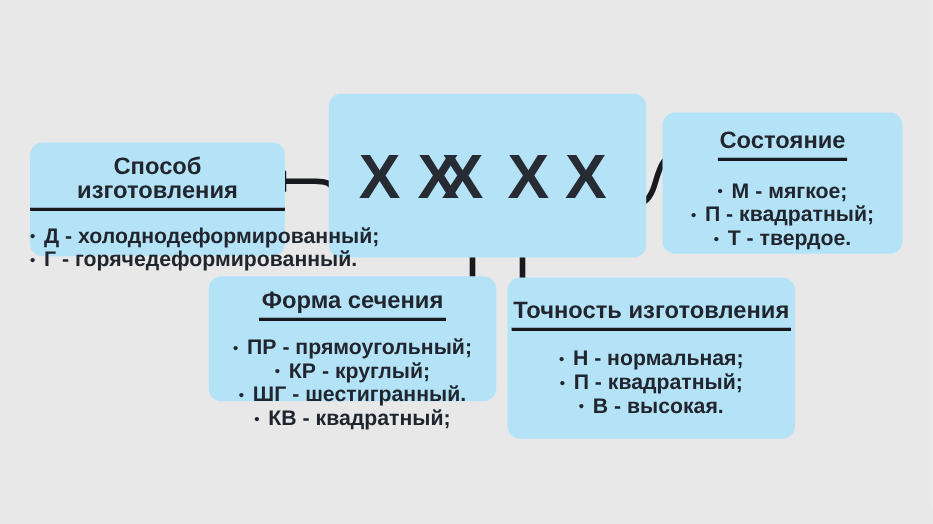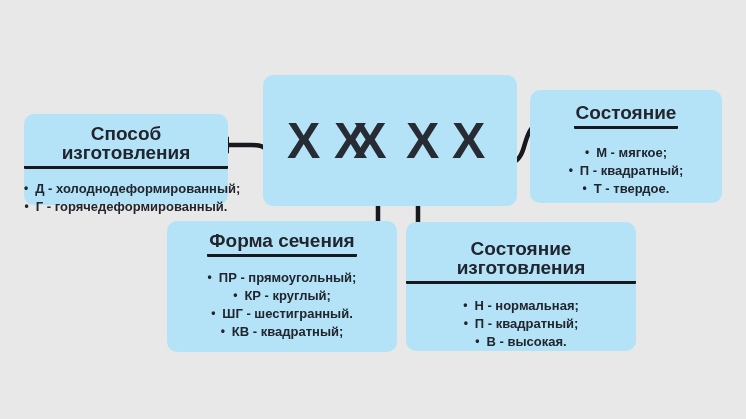--- a/index.html
+++ b/index.html
@@ -22,21 +22,21 @@
   .box{
     position:absolute;
     background:var(--box);
     border-radius:10px;
     box-sizing:border-box;
   }
   
   .box-code{left:263px;top:75px;width:254px;height:131px;}
   .box-method{left:24px;top:114px;width:204px;height:91px;}
   .box-state{left:530px;top:90px;width:192px;height:113px;}
-  .box-shape{left:167px;top:221px;width:230px;height:131px;}
+  .box-shape{left:167px;top:221px;width:230px;height:100px;}
   .box-precision{left:406px;top:222px;width:230px;height:129px;}
 
   
   .xg{
     position:absolute;
     top:116px;
     font-size:50px;
     font-weight:700;
     line-height:1;
     color:#262b34;
@@ -60,21 +60,21 @@
     padding:0 2px 4px 2px;
     border-bottom:3px solid var(--line);
     border-radius:1px;
   }
   .box-method .title{padding-top:10px;}
   .box-state  .title{padding-top:13px;}
   .box-shape  .title{padding-top:10px;}
   .box-precision .title{padding-top:17px;}
 
   .items{
-    font-size:13px;
+    font-size:17px;
     font-weight:600;
     line-height:18px;
   }
   .box-method .items{margin-top:11px;line-height:17px;}
   .box-state  .items{margin-top:15px;}
   .box-shape  .items{margin-top:12px;}
   .box-precision .items{margin-top:13px;}
 
   .bullet-line{text-align:center;white-space:nowrap;}
   .bullet-line::before{
@@ -160,21 +160,21 @@
     <div class="items">
         <div class="bullet-line">ПР - прямоугольный;</div>
         <div class="bullet-line">КР - круглый;</div>
         <div class="bullet-line">ШГ - шестигранный.</div>
         <div class="bullet-line">КВ - квадратный;</div>
       </div>
   </div>
 
   <div class="box box-precision info">
     <div class="title">
-      <span>Состояние изготовления</span>
+      <span>Точность изготовления</span>
     </div>
     <div class="items">
         <div class="bullet-line">Н - нормальная;</div>
         <div class="bullet-line">П - квадратный;</div>
         <div class="bullet-line">В - высокая.</div>
       </div>
   </div>
 
 </div>
 

